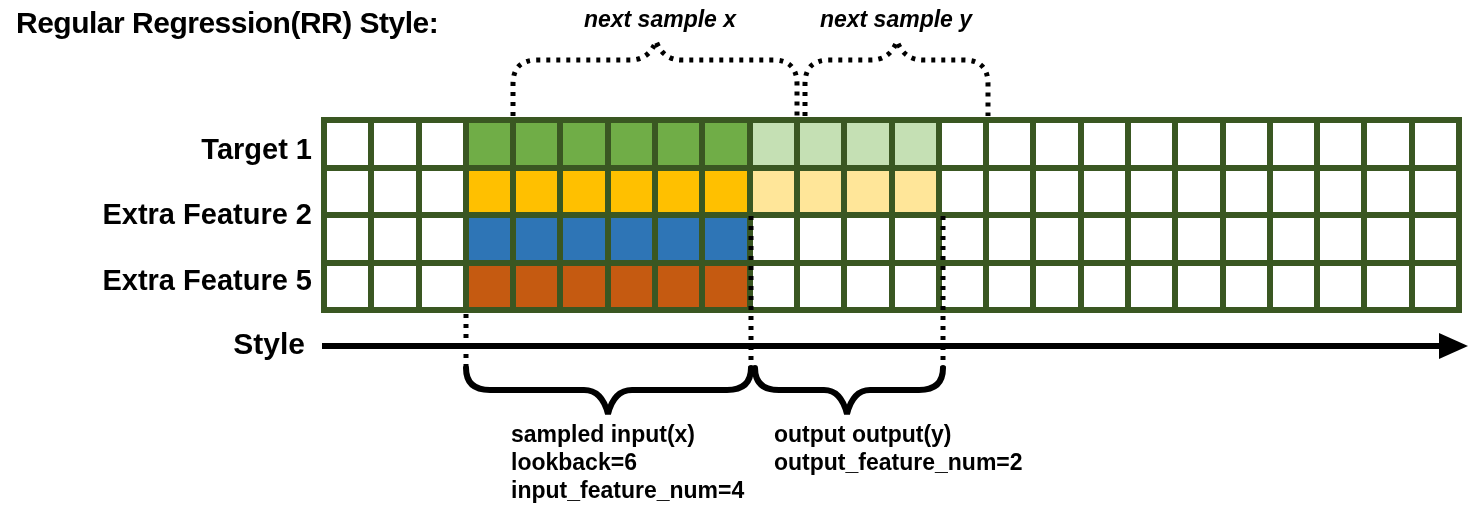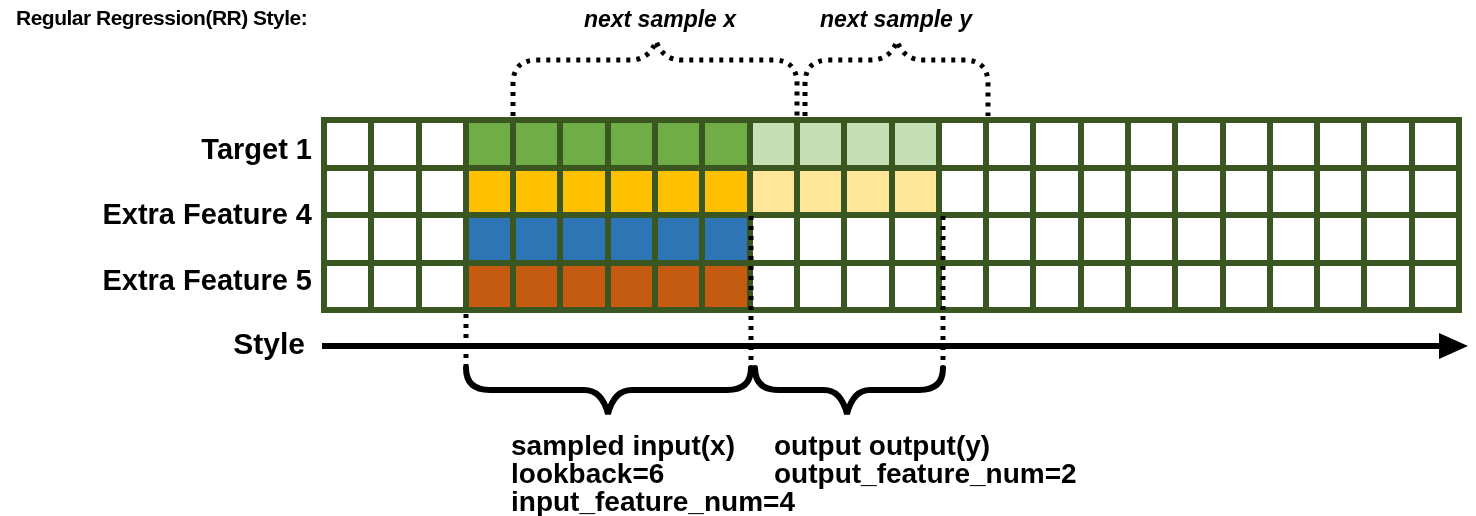--- a/index.html
+++ b/index.html
@@ -2,21 +2,21 @@
 <html><head>
 <meta charset="utf-8">
 <style>
   html,body{margin:0;padding:0;background:#fff;}
   .stage{
     position:relative;width:1476px;height:516px;overflow:hidden;
     font-family:"Liberation Sans",sans-serif;color:#000;background:#fff;
   }
   .title{
     position:absolute;left:16px;top:6px;
-    font-size:21px;font-weight:700;letter-spacing:-0.5px;
+    font-size:30px;font-weight:700;letter-spacing:-0.5px;
   }
   .next-label{
     position:absolute;top:6px;transform:translateX(-50%);
     font-size:23px;font-style:italic;font-weight:600;white-space:nowrap;
   }
   .next-label.nx{left:660px;}
   .next-label.ny{left:896px;}
   .row-labels{
     position:absolute;left:0;top:117px;width:312px;height:196px;
     display:flex;flex-direction:column;
@@ -31,40 +31,39 @@
     grid-template-columns:repeat(24,1fr);grid-template-rows:repeat(4,1fr);
     gap:6px;padding:6px;
   }
   .cell{width:100%;height:100%;}
   .overlay{position:absolute;left:0;top:0;pointer-events:none;}
   .time-label{
     position:absolute;left:180px;top:327px;width:125px;text-align:right;
     font-size:30px;font-weight:700;
   }
   .note{
-    position:absolute;top:420px;font-size:28px;font-weight:600;line-height:28px;
+    position:absolute;top:420px;font-size:23px;font-weight:600;line-height:28px;
     white-space:nowrap;
-    margin-top:12px;
   }
   .note.input-note{left:511px;}
   .note.output-note{left:774px;}
 </style>
 </head>
 <body>
 
 <div class="stage">
 
   <div class="title">Regular Regression(RR) Style:</div>
 
   <div class="next-label ny">next sample y</div>
   <div class="next-label nx">next sample x</div>
 
   <div class="row-labels">
     <div class="row-label">Target 1</div>
-    <div class="row-label">Extra Feature 4</div>
+    <div class="row-label">Extra Feature 2</div>
     <div class="row-label">Extra Feature 5</div>
   </div>
 
   <div class="grid" style="background: rgb(58, 87, 34);">
       <div class="cell" style="background: rgb(255, 255, 255);"></div>
       <div class="cell" style="background: rgb(255, 255, 255);"></div>
       <div class="cell" style="background: rgb(255, 255, 255);"></div>
       <div class="cell" style="background: rgb(112, 173, 71);"></div>
       <div class="cell" style="background: rgb(112, 173, 71);"></div>
       <div class="cell" style="background: rgb(112, 173, 71);"></div>

